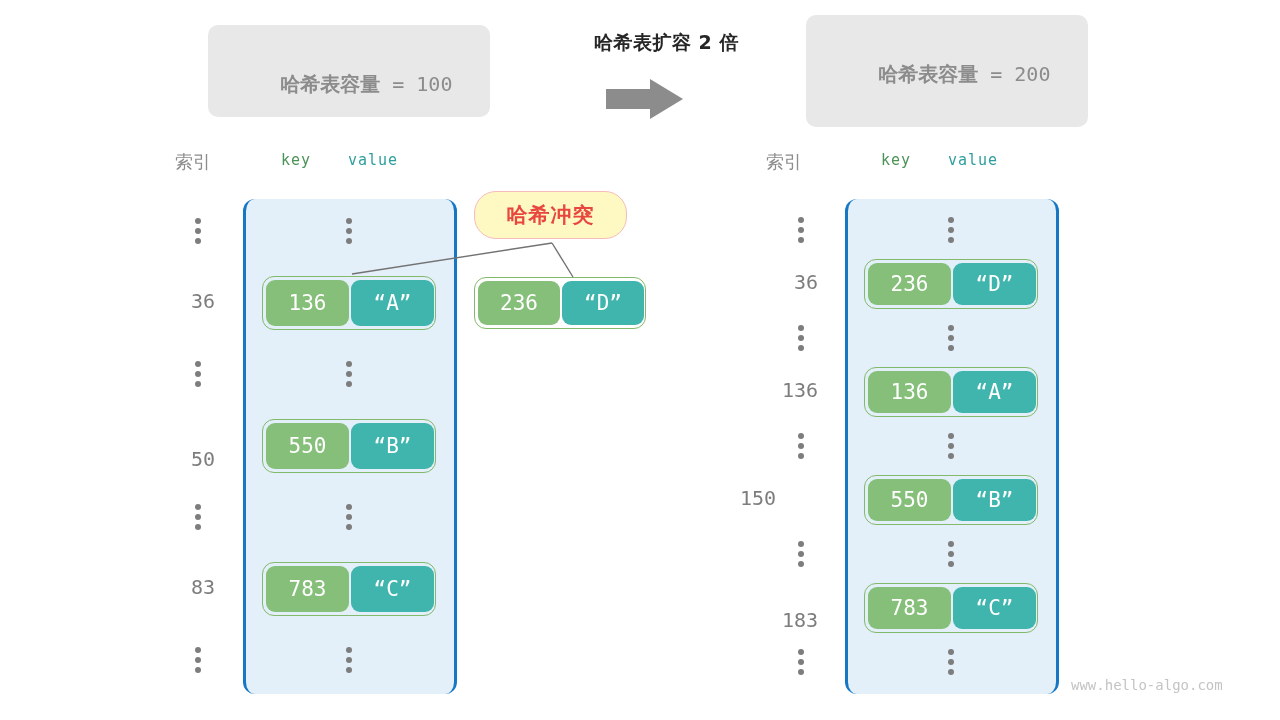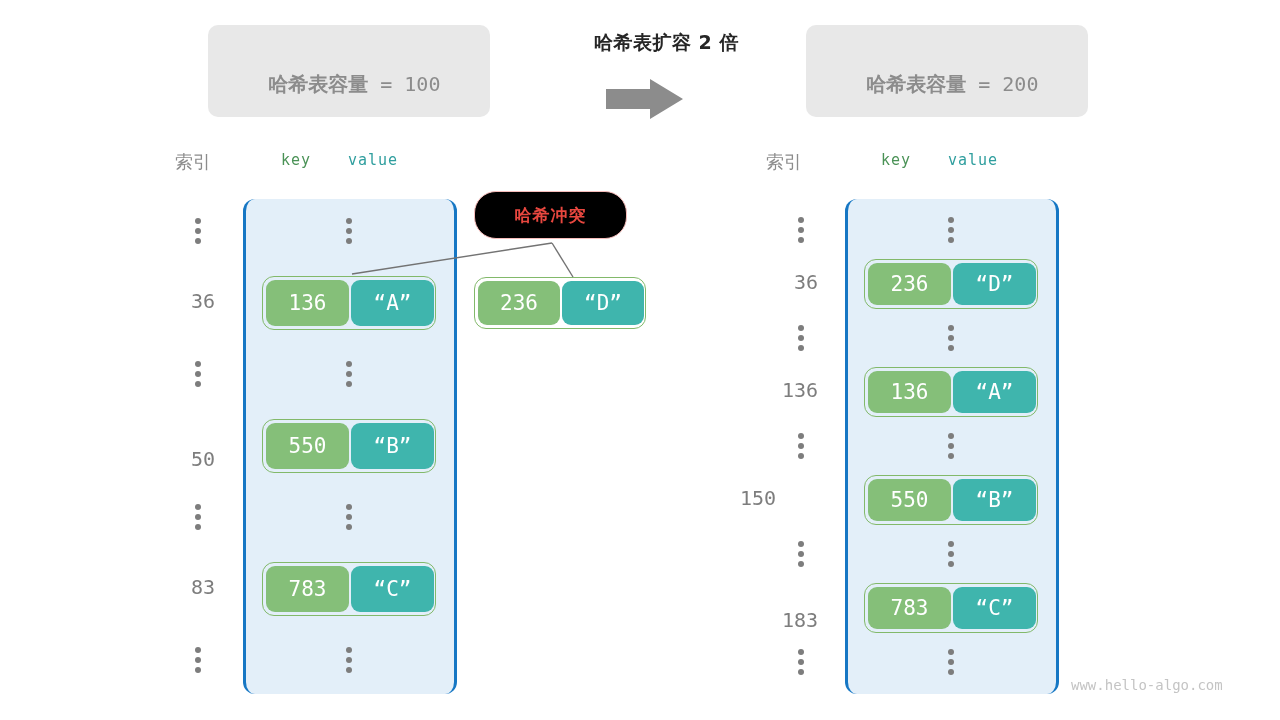--- a/index.html
+++ b/index.html
@@ -14,21 +14,21 @@
     overflow: hidden;
     font-family: "DejaVu Sans", "Liberation Sans", sans-serif;
     -webkit-font-smoothing: antialiased;
   }
 
   
   .info-box {
     position: absolute;
     background: #e8e8e8;
     border-radius: 10px;
-    padding: 14px 24px 16px 12px;
+    padding: 14px 24px 16px 24px;
     box-sizing: border-box;
     color: #8c8c8c;
   }
   .info-line {
     font-family: "DejaVu Sans Mono", "Liberation Mono", monospace;
     font-size: 20px;
     line-height: 30px;
     white-space: pre;
     color: #8c8c8c;
   }
@@ -132,28 +132,28 @@
   }
   .pair .v {
     background: #3fb5ad;
     flex: 0 0 50%;
     margin-left: 2px;
   }
 
   
   .callout {
     position: absolute;
-    background: #000000;
+    background: #fef9c3;
     border: 1.5px solid #f6bcba;
     border-radius: 22px;
     display: flex;
     align-items: center;
     justify-content: center;
     color: #e8473f;
-    font-size: 17px;
+    font-size: 21px;
     font-weight: bold;
     letter-spacing: 1px;
     box-sizing: border-box;
   }
 
   
   .watermark {
     position: absolute;
     font-family: "DejaVu Sans Mono", "Liberation Mono", monospace;
     font-size: 14px;
@@ -178,21 +178,21 @@
 </div>
 
 <div class="caption" style="left:551px; top:30px;padding-left:43px;">哈希表扩容 2 倍</div>
 
 <div class="arrow-wrap" style="left:606px; top:78px; width:78px; height:42px;">
   <svg width="78" height="42" viewBox="0 0 78 42">
     <polygon points="0,11 44,11 44,1 77,21 44,41 44,31 0,31" fill="#8c8c8c"></polygon>
   </svg>
 </div>
 
-<div class="info-box" style="left:806px; top:25px; width:282px; height:92px;">
+<div class="info-box" style="left:806px; top:15px; width:282px; height:112px;">
   <div class="info-line">
     <span class="cn">哈希表容量</span><span> = 200</span>
   </div>
 </div>
 
 <div class="hdr-index" style="left:175px; top:150px;">索引</div>
 <div class="hdr-kv hdr-key" style="left:281px; top:151px;">key</div>
 <div class="hdr-kv hdr-val" style="left:348px; top:151px;">value</div>
 
 <div class="table-box" style="left:243px; top:199px; width:214px; height:495px;"></div>

